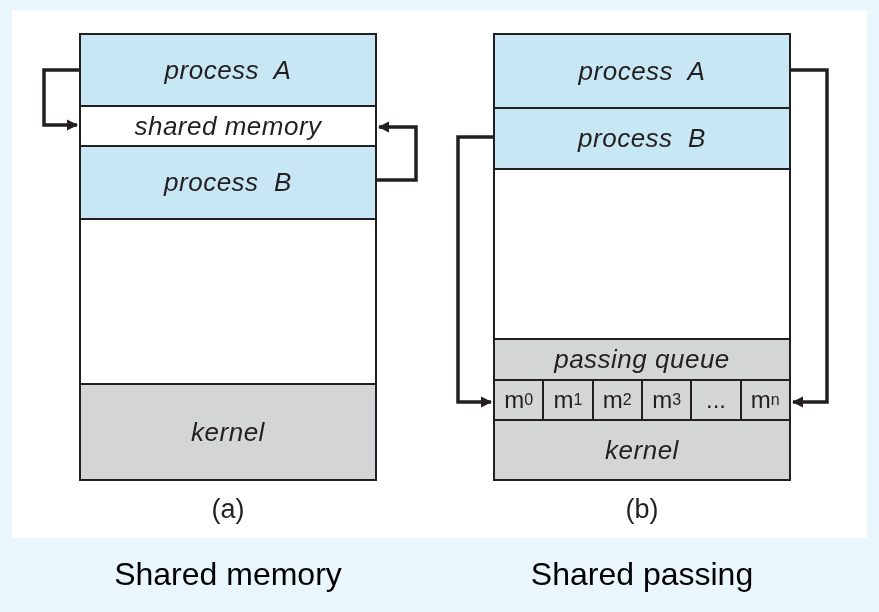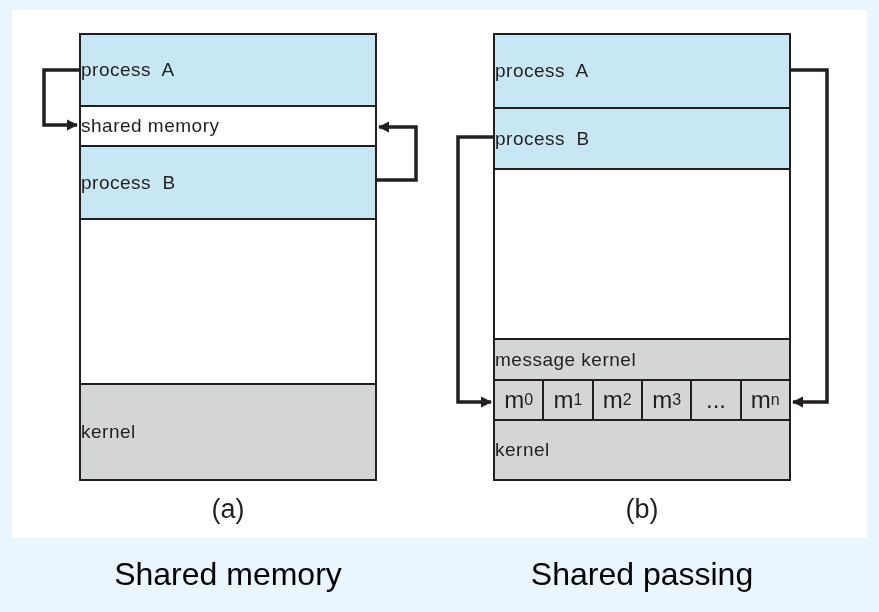--- a/index.html
+++ b/index.html
@@ -14,22 +14,22 @@
     background:#ffffff;
   }
   .ipc-box{
     position:absolute;top:33px;width:298px;height:448px;
     border:2px solid #231f20;background:#ffffff;
     display:flex;flex-direction:column;box-sizing:border-box;
   }
   .box-a{left:79px;}
   .box-b{left:493px;}
   .band{
-    display:flex;align-items:center;justify-content:flex-start;
-    box-sizing:border-box;font-size:19px;letter-spacing:0.5px;
+    display:flex;align-items:center;justify-content:center;
+    box-sizing:border-box;font-size:26px;letter-spacing:0.5px;font-style:italic;
   }
   .pre{white-space:pre;}
   .blue{background:#c8e7f5;}
   .gray{background:#d4d5d6;}
   .white{background:#ffffff;}
   .bb{border-bottom:2px solid #231f20;}
   .bt{border-top:2px solid #231f20;}
   .spacer{flex:1 1 auto;background:#ffffff;}
   .h-a1{height:72px;}
   .h-sm{height:40px;}
@@ -90,21 +90,21 @@
 
   <div class="ipc-box box-b">
     <div class="band blue bb h-a2">
       <span class="pre">process  A</span>
     </div>
     <div class="band blue bb h-b2">
       <span class="pre">process  B</span>
     </div>
     <div class="spacer"></div>
     <div class="band gray bt bb h-mq">
-      <span>message kernel</span>
+      <span>passing queue</span>
     </div>
     <div class="cells bb h-cells">
       <div class="cell">
           <span>m</span>
           <span class="sub">0</span>
         </div>
       <div class="cell">
           <span>m</span>
           <span class="sub">1</span>
         </div>

